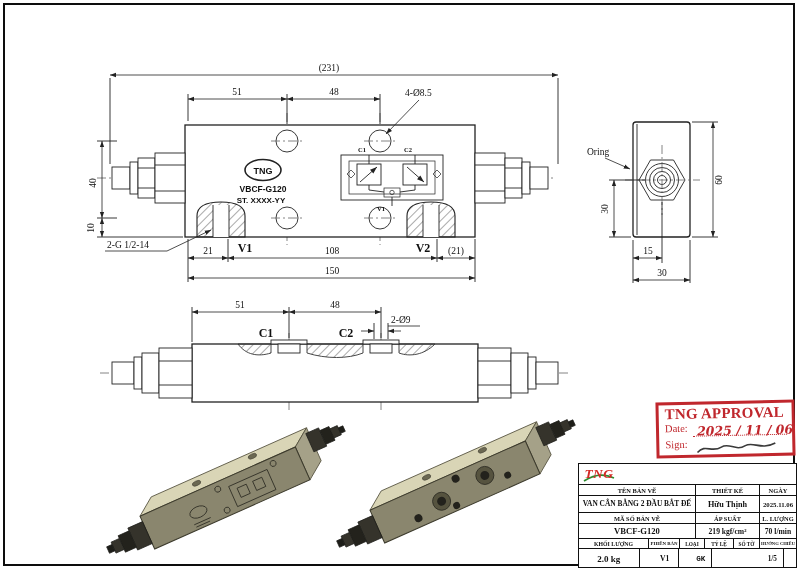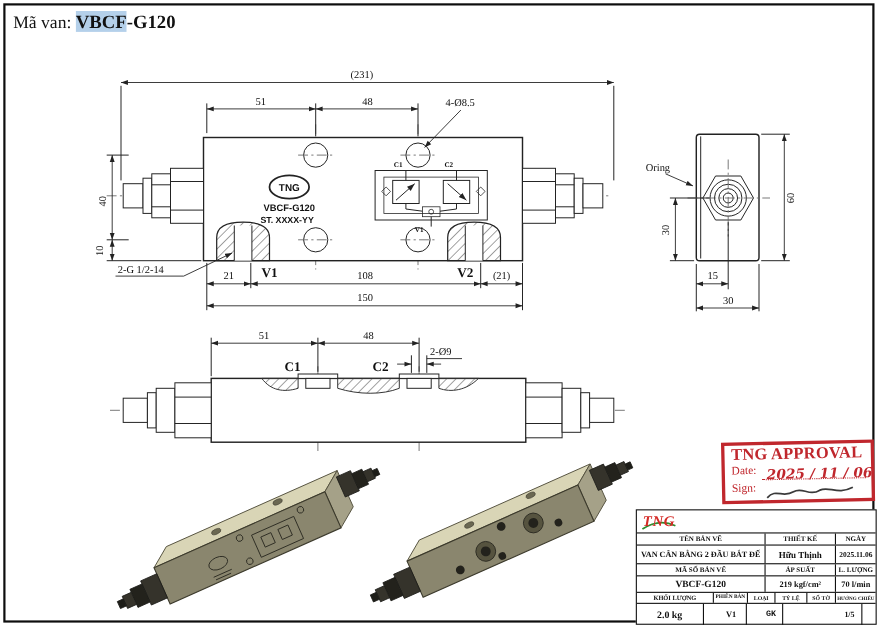--- a/index.html
+++ b/index.html
@@ -42,24 +42,20 @@
   .comp{flex:1;font-weight:bold;font-size:9.3px;letter-spacing:.1px;}
   .l1{font-size:6.4px;font-weight:bold;}
   .v1{font-weight:bold;}
 </style>
 </head>
 <body>
 
 <div class="frame"></div>
 
 <div class="hdr">
-  <div>
-    <span class="lbl">Mã van:</span>
-    <span class="val hl">VBCF</span><span class="val">-G120</span>
-  </div>
 </div>
 
 <svg class="abs" style="left:85px;top:58px;" width="480" height="237">
   <defs>
     <marker id="ah" viewBox="0 0 10 8" refX="9" refY="4" markerWidth="9" markerHeight="7" orient="auto-start-reverse">
       <path d="M0,0.8 L9,4 L0,7.2 Z" fill="#222"></path>
     </marker>
     <pattern id="ht" width="6" height="6" patternUnits="userSpaceOnUse" patternTransform="rotate(45)">
       <line x1="0" y1="0" x2="0" y2="6" stroke="#555" stroke-width="1"></line>
     </pattern>

